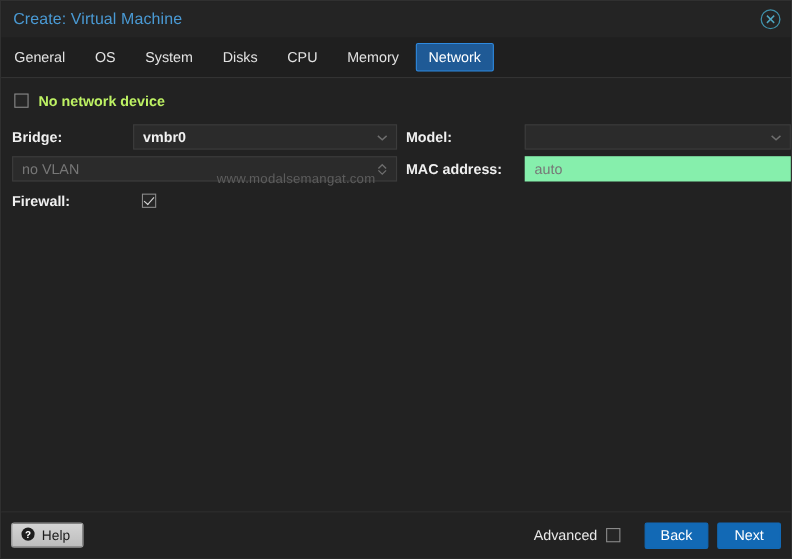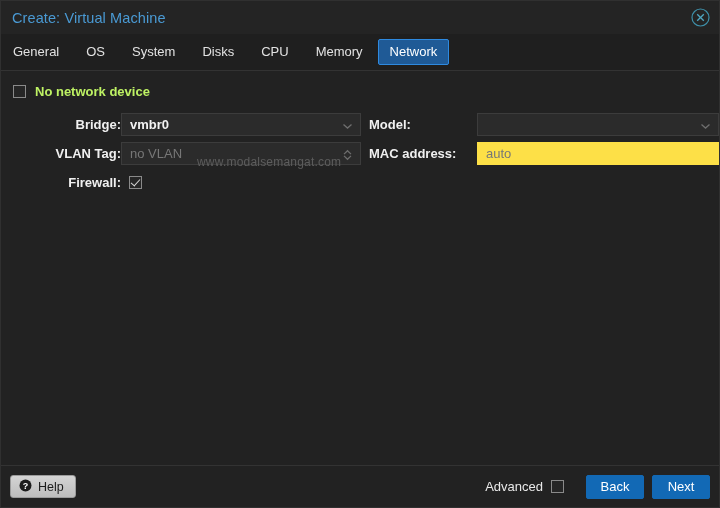--- a/index.html
+++ b/index.html
@@ -128,37 +128,37 @@
     align-items: center;
     height: 23px;
     margin-bottom: 6px;
   }
   .field-label {
     font-size: 13px;
     font-weight: bold;
     color: #f0f0f0;
     white-space: nowrap;
   }
-  #col-left  .field-label { width: 110px; text-align: right; }
+  #col-left  .field-label { width: 110px; }
   #col-right .field-label { width: 108px; }
 
   .control {
     position: relative;
     flex: 1;
     height: 23px;
     box-sizing: border-box;
     display: flex;
     align-items: center;
   }
   .control.boxed {
     background: #2b2b2b;
     border: 1px solid #3c3c3c;
   }
   .control.flat {
-    background: #fde047;
+    background: #86efac;
     border: 1px solid transparent;
   }
   .control .value {
     font-size: 13px;
     font-weight: bold;
     color: #f2f2f2;
     padding-left: 8px;
     white-space: nowrap;
   }
   .control .placeholder {
@@ -290,21 +290,20 @@
           <span class="value">vmbr0</span>
           <span class="ctrl-icon">
             <svg width="13" height="13" viewBox="0 0 13 13">
               <polyline points="2.5,5 6.5,8.6 10.5,5" fill="none" stroke="#6e6e6e" stroke-width="1.3"></polyline>
             </svg>
           </span>
         </div>
       </div>
 
       <div class="field-row">
-        <span class="field-label">VLAN Tag:</span>
         <div class="control boxed">
           <span class="placeholder">no VLAN</span>
           <span class="ctrl-icon">
             <svg width="13" height="13" viewBox="0 0 13 13">
               <polyline points="3,5.6 6.5,2.2 10,5.6" fill="none" stroke="#6e6e6e" stroke-width="1.2"></polyline>
               <polyline points="3,7.4 6.5,10.8 10,7.4" fill="none" stroke="#6e6e6e" stroke-width="1.2"></polyline>
             </svg>
           </span>
         </div>
       </div>

